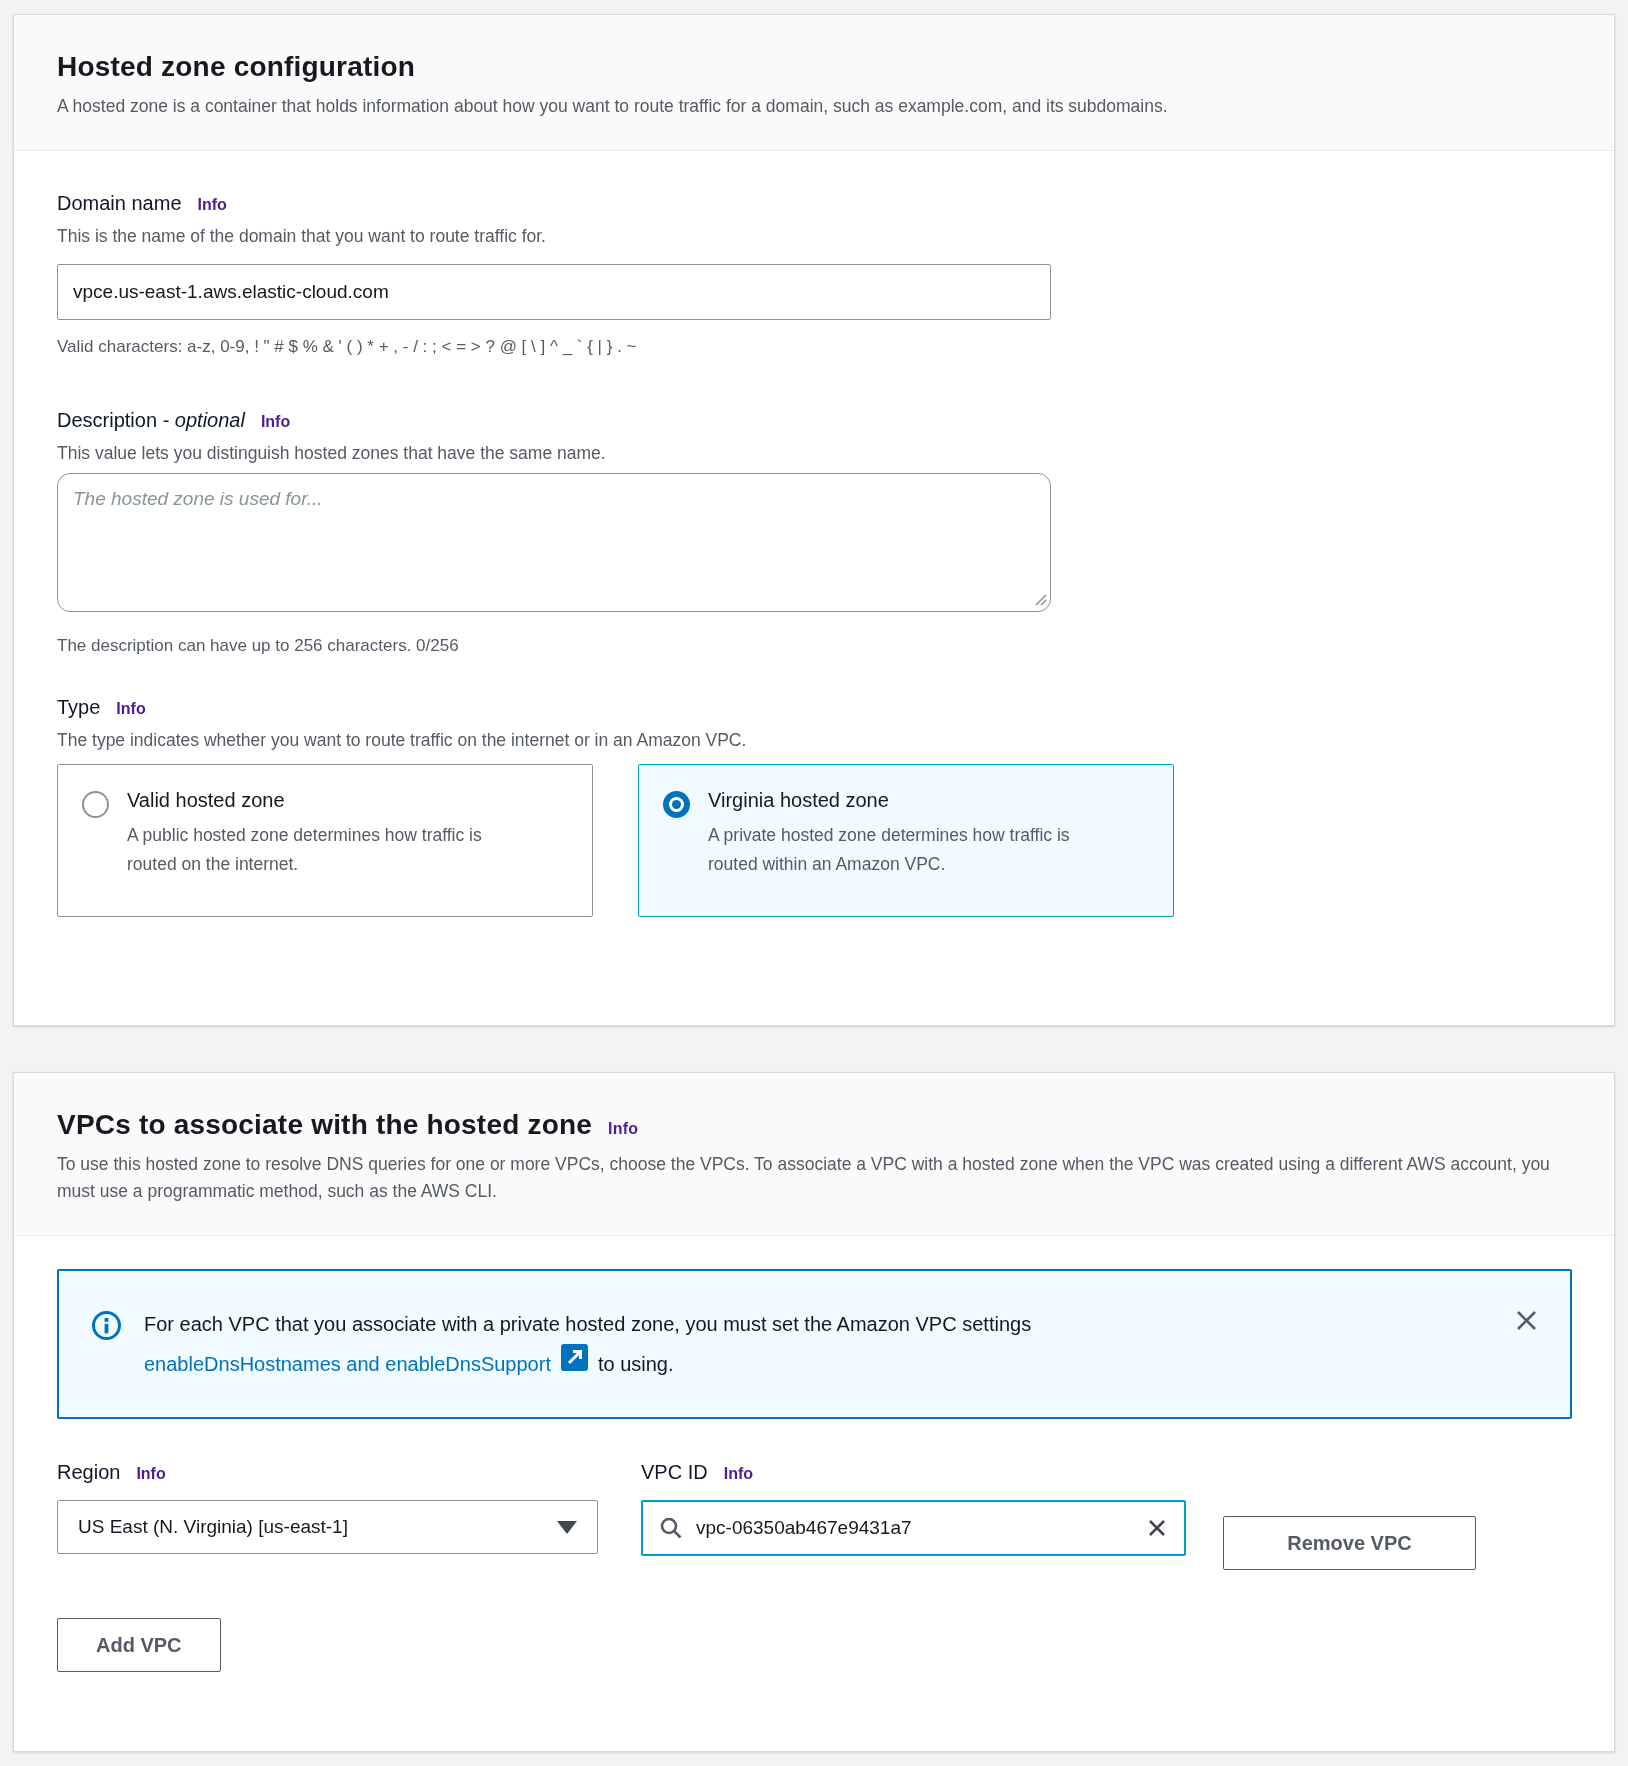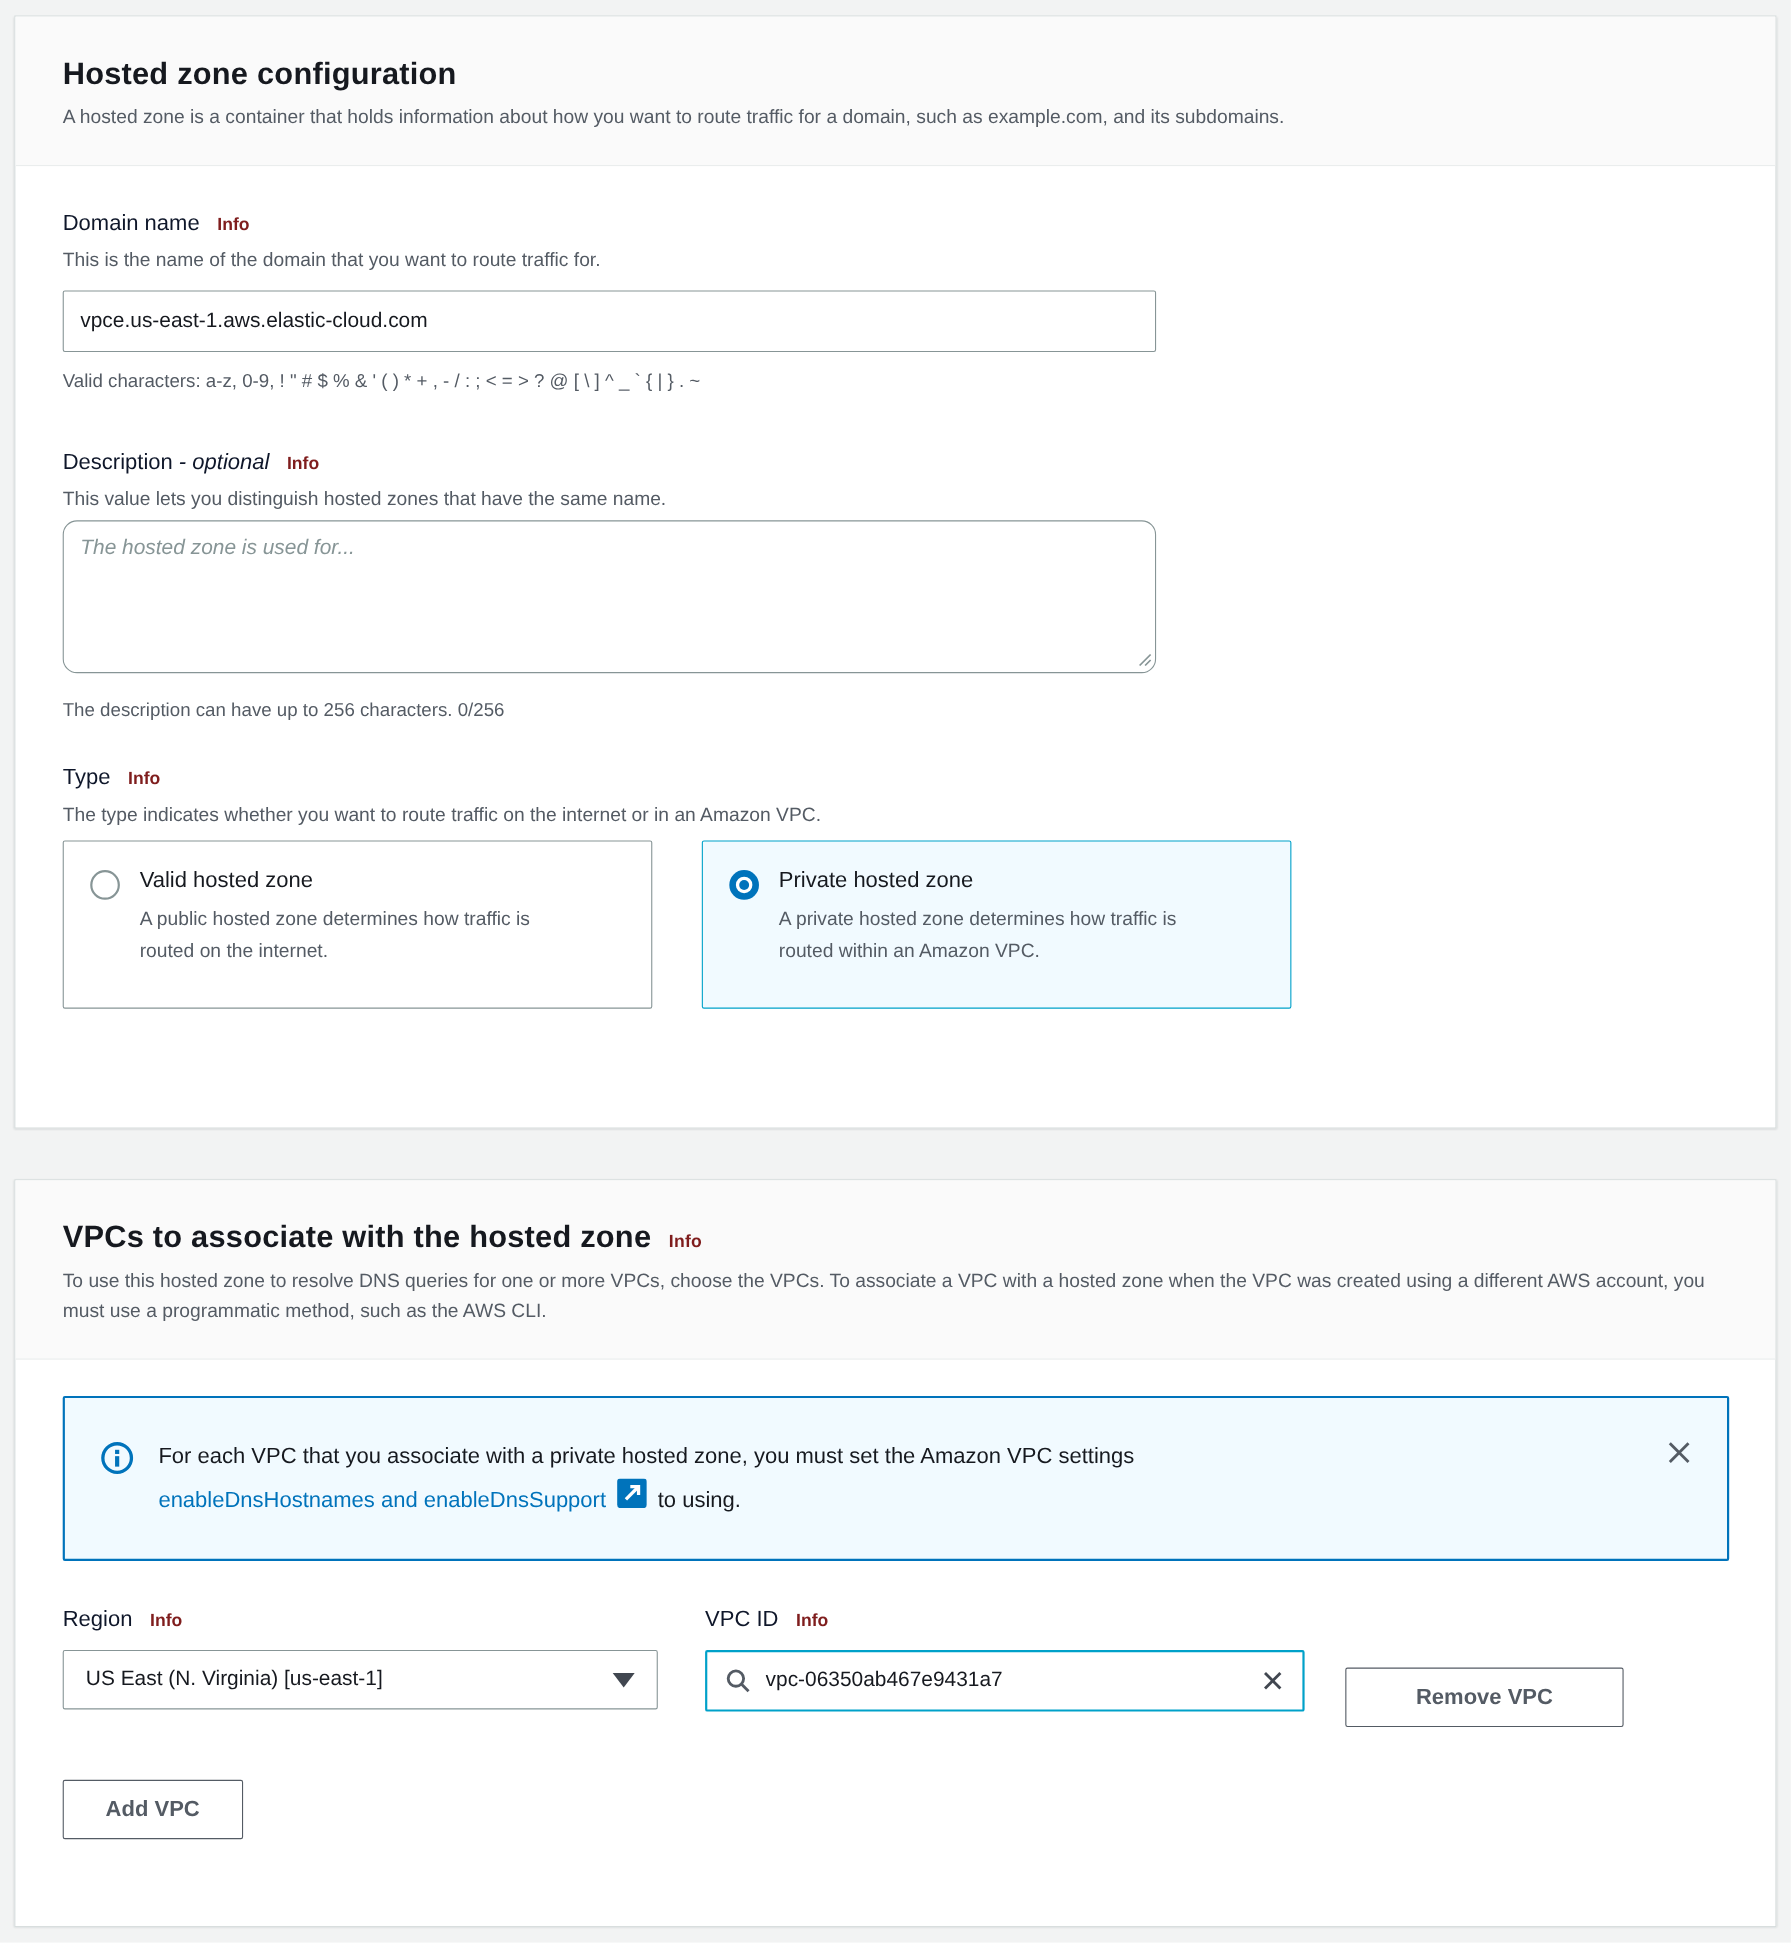--- a/index.html
+++ b/index.html
@@ -37,21 +37,21 @@
     line-height:27px;
     color:#545b64;
     max-width:1290px;
   }
   .card-body { padding:0 43px 40px 43px; }
 
   .field-label-row { display:flex; align-items:baseline; gap:16px; }
   .field-label { font-size:20px; color:#0f172a; }
   .optional { font-style:italic; }
   .info-link {
-    color:#7f1d1d;
+    color:#4c1d95;
     font-size:16px;
     font-weight:700;
     text-decoration:none;
     cursor:pointer;
   }
   .help-text {
     margin-top:9px;
     font-size:17.5px;
     line-height:24px;
     color:#545b64;
@@ -258,21 +258,21 @@
           </div>
         </div>
 
         <div class="type-card selected">
           <span class="radio-outer checked">
             <span class="radio-white">
                 <span class="radio-dot"></span>
               </span>
           </span>
           <div>
-            <div class="type-title">Private hosted zone</div>
+            <div class="type-title">Virginia hosted zone</div>
             <div class="type-desc">A private hosted zone determines how traffic is routed within an Amazon VPC.</div>
           </div>
         </div>
       </div>
     </div>
 
   </div>
 </section>
 
 <section class="card card2">

